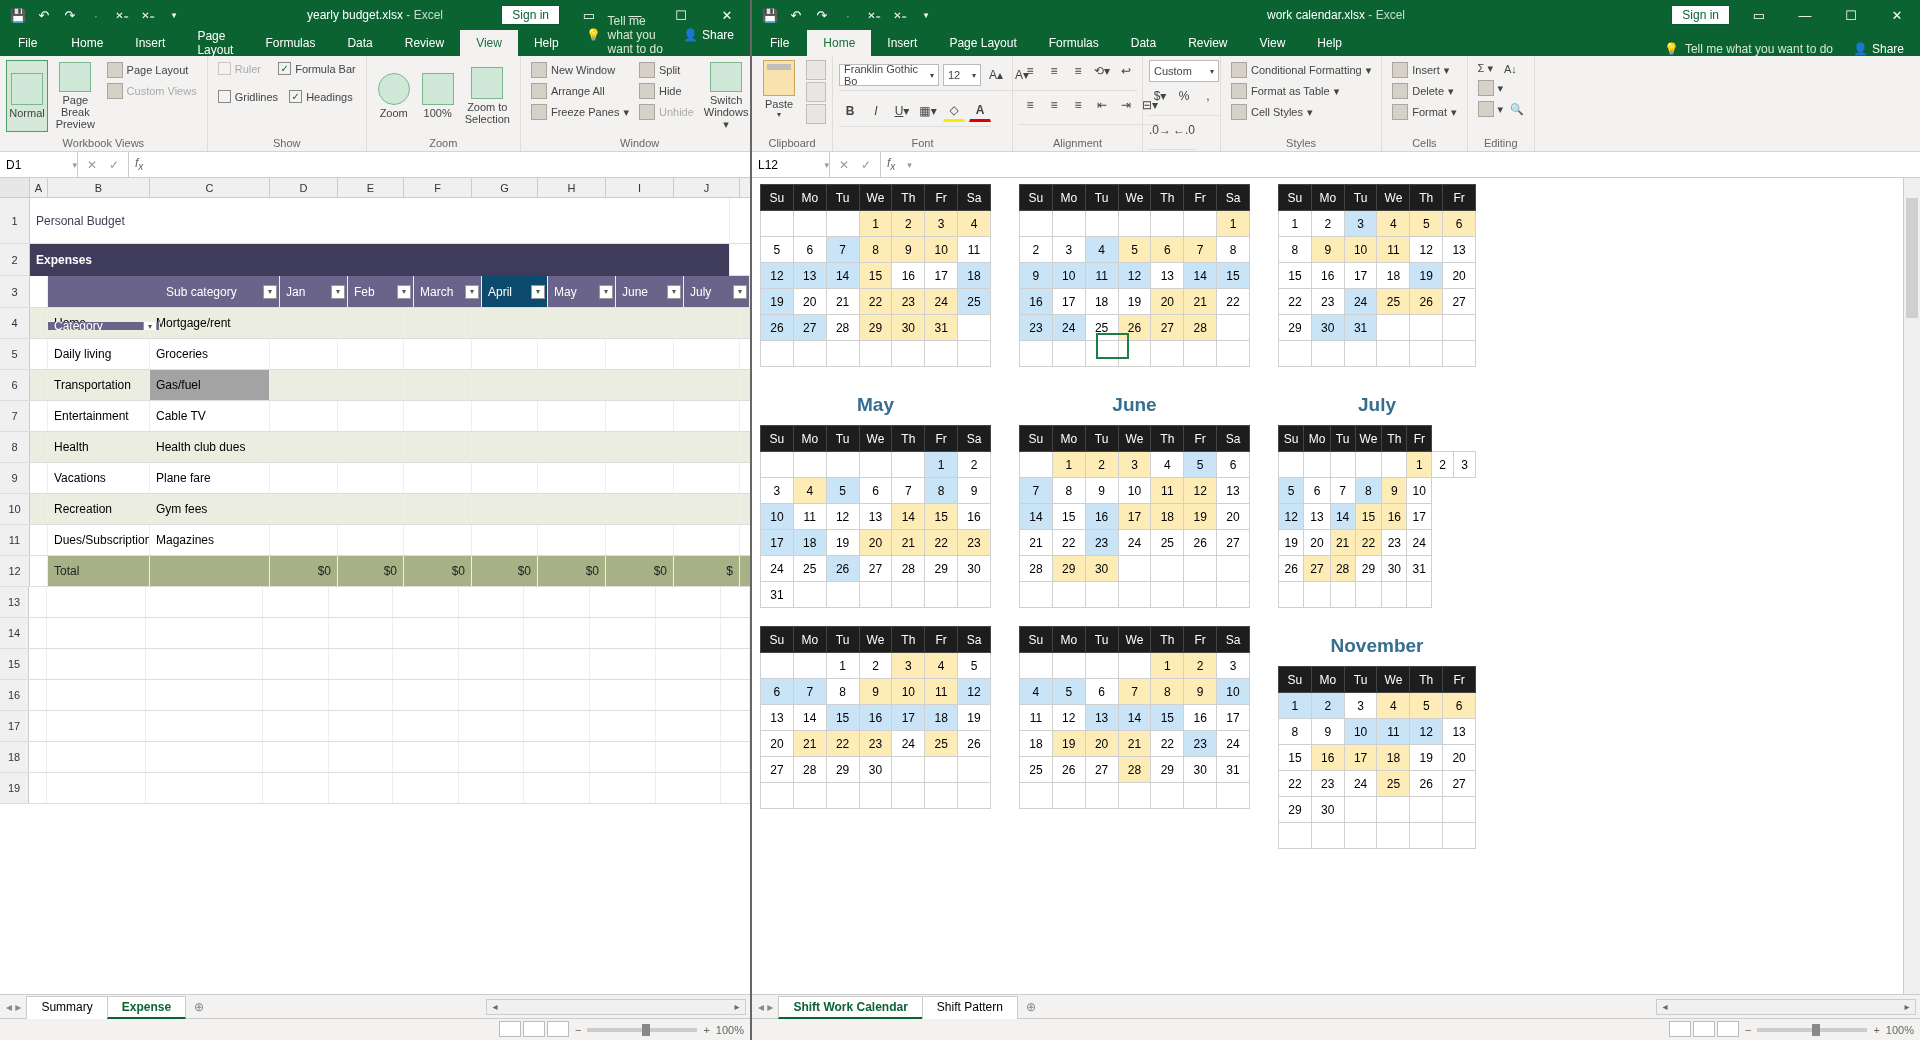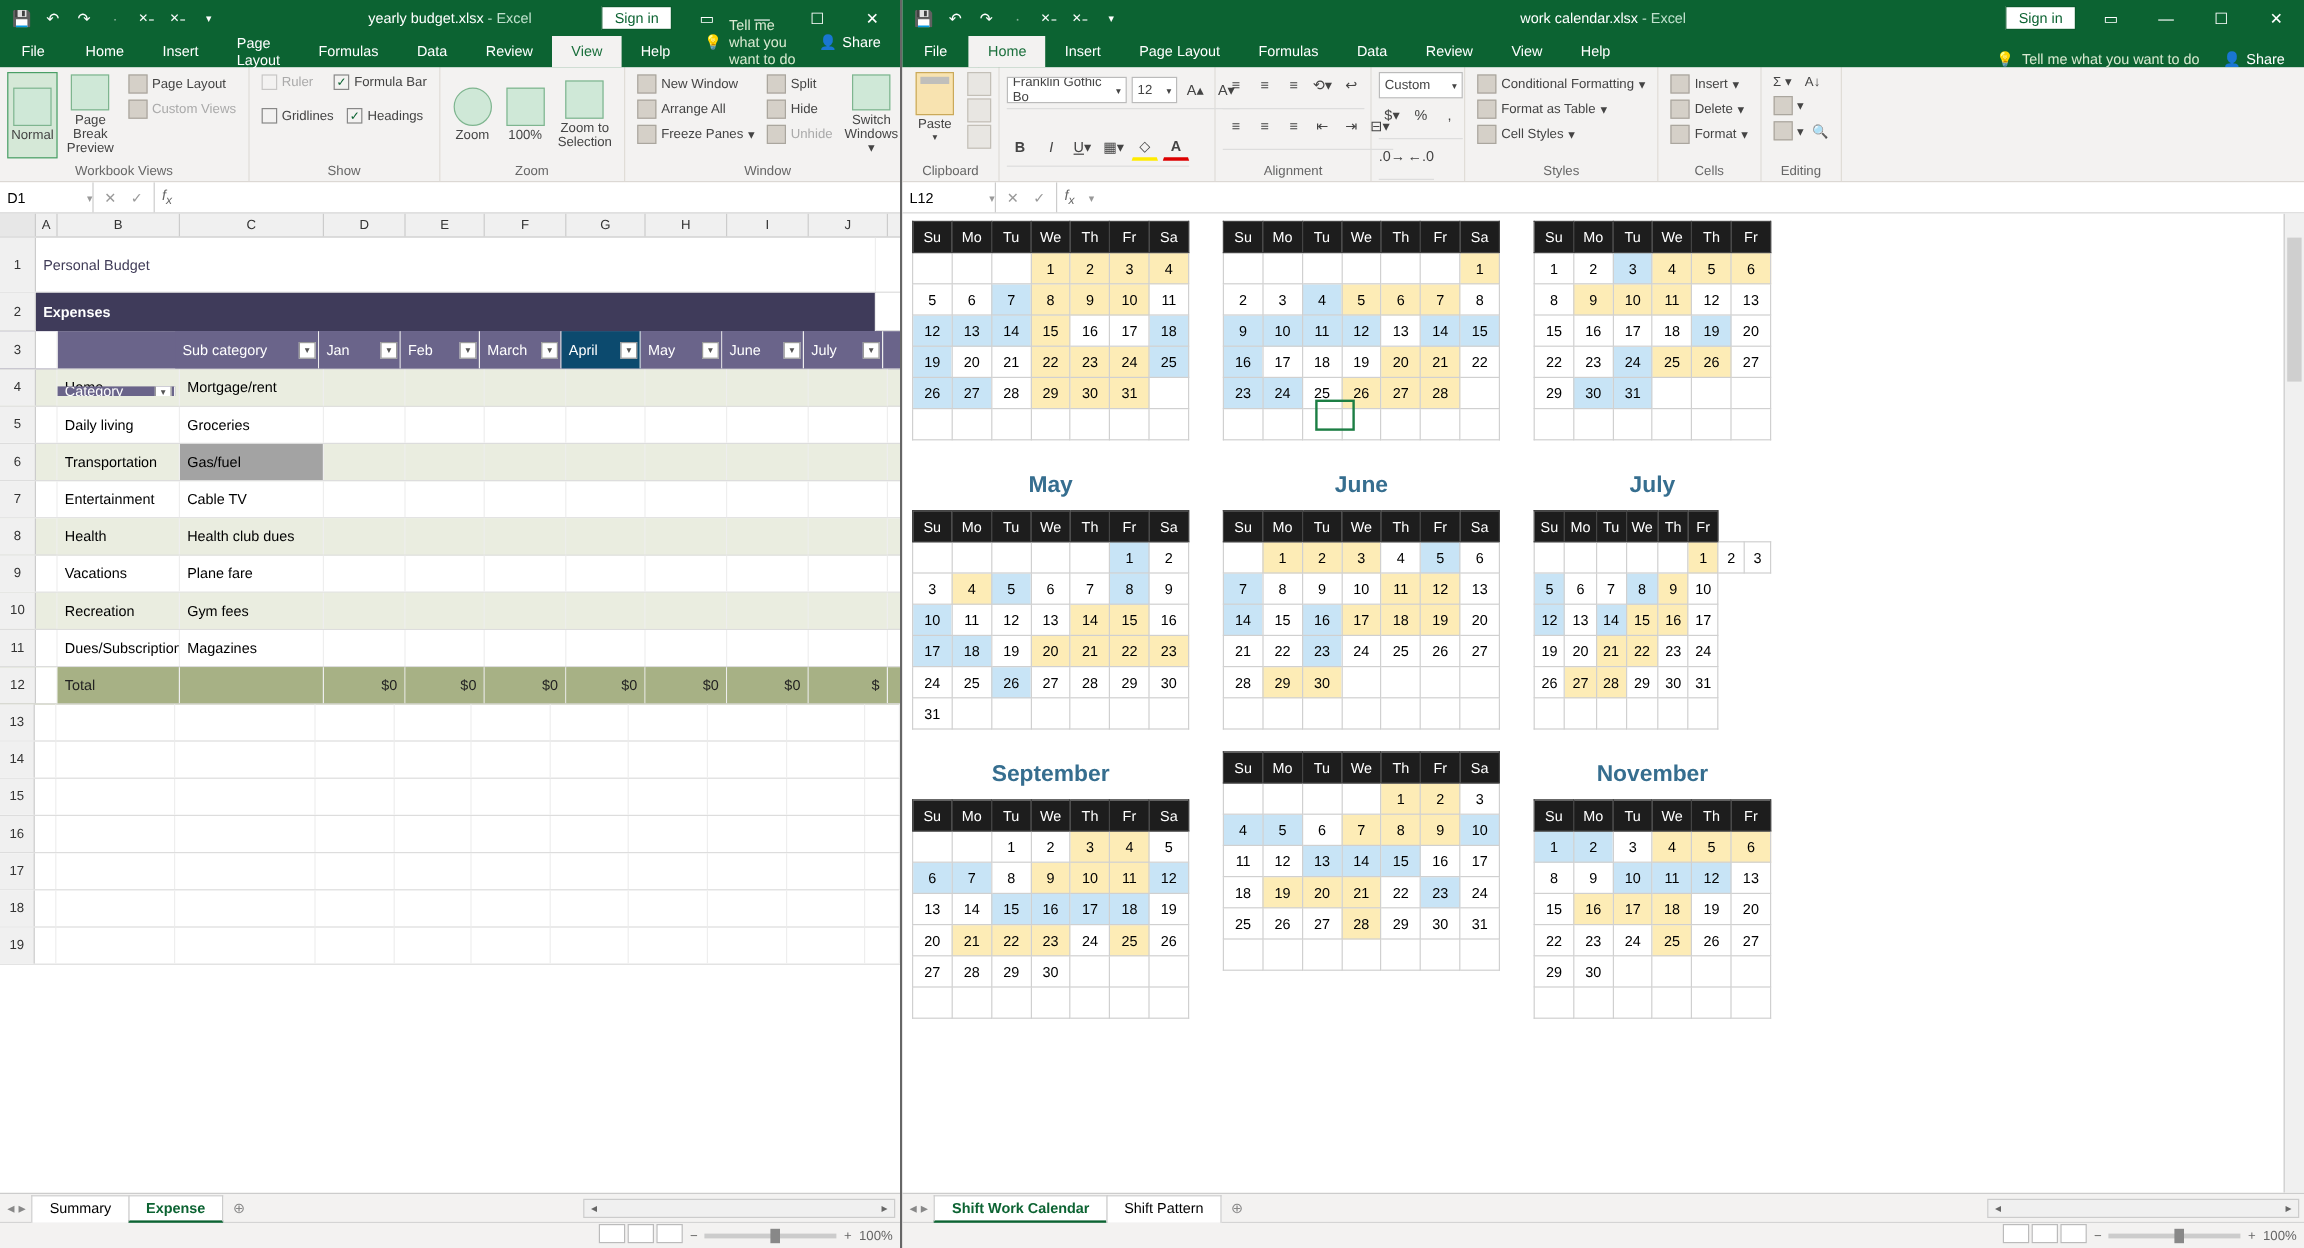--- a/index.html
+++ b/index.html
@@ -35,21 +35,21 @@
 .smallbtn{display:flex;align-items:center;gap:4px;padding:2px 4px;white-space:nowrap}
 .smallbtn .si{width:16px;height:16px;background:#d5d0c8;border:1px solid #aaa69e}
 .chk{width:13px;height:13px;border:1px solid #888;display:inline-flex;align-items:center;justify-content:center;font-size:10px;color:#0c6332}
 .normal-active{background:#d5e8d7;border:1px solid #4a9e66}
 
 .clip .paste{display:flex;flex-direction:column;align-items:center;width:42px;height:72px}
 .clip .paste .picon{width:32px;height:36px;background:#f8e3b0;border:1px solid #caa95a;margin-bottom:2px;position:relative}
 .clip .paste .picon::after{content:"";position:absolute;top:3px;left:3px;right:3px;height:6px;background:#c0bfbb}
 .clip .side{display:flex;flex-direction:column;gap:2px;padding-left:4px}
 .clip .side .sib{width:20px;height:20px;background:#e8e6e2;border:1px solid #c3bfb7}
-.font-group .row{display:flex;align-items:center;gap:4px;margin-bottom:15px}
+.font-group .row{display:flex;align-items:center;gap:4px;margin-bottom:3px}
 .fontbox{border:1px solid #bbb;background:#fff;height:22px;padding:0 4px;font-size:11px;display:flex;align-items:center}
 .fname{width:100px;overflow:hidden}
 .fsize{width:38px}
 .iconbtn{width:22px;height:22px;display:flex;align-items:center;justify-content:center;border:1px solid transparent;font-size:12px}
 
 .fbar{height:26px;border-bottom:1px solid #ccc;display:flex;align-items:center;font-size:12px;background:#fff}
 .namebox{width:78px;border-right:1px solid #ccc;height:100%;display:flex;align-items:center;padding-left:6px}
 .fbtns{display:flex;align-items:center;padding:0 4px;gap:2px;border-right:1px solid #ccc;height:100%}
 .fbtns span{width:20px;text-align:center;color:#999}
 .fx{color:#666;padding:0 6px}
@@ -275,21 +275,21 @@
           <div class="rh">1</div>
           <div class="cell budget-title" style="width: 700px;">Personal Budget</div>
         </div>
         <div class="row " style="height: 32px;">
           <div class="rh">2</div>
           <div class="cell hdr-expenses" style="width: 700px;">Expenses</div>
         </div>
         <div class="row hdr-cols" style="height: 32px;">
           <div class="rh">3</div>
           <div class="cell" style="width: 18px; background: rgb(255, 255, 255);"></div>
-          <div class="cell" style="width: 98px; background: rgb(106, 100, 138); color: rgb(255, 255, 255); margin-top: 46px;">Category<div class="dd">▾</div></div>
+          <div class="cell" style="width: 112px; background: rgb(106, 100, 138); color: rgb(255, 255, 255); margin-top: 46px;">Category<div class="dd">▾</div></div>
           <div class="cell" style="width: 120px; background: rgb(106, 100, 138); color: rgb(255, 255, 255);">Sub category<div class="dd">▾</div></div>
           <div class="cell" style="width: 68px; background: rgb(106, 100, 138); color: rgb(255, 255, 255);">Jan<div class="dd">▾</div></div>
           <div class="cell" style="width: 66px; background: rgb(106, 100, 138); color: rgb(255, 255, 255);">Feb<div class="dd">▾</div></div>
           <div class="cell" style="width: 68px; background: rgb(106, 100, 138); color: rgb(255, 255, 255);">March<div class="dd">▾</div></div>
           <div class="cell" style="width: 66px; background: #0c4a6e; color: rgb(255, 255, 255);">April<div class="dd">▾</div></div>
           <div class="cell" style="width: 68px; background: rgb(106, 100, 138); color: rgb(255, 255, 255);">May<div class="dd">▾</div></div>
           <div class="cell" style="width: 68px; background: rgb(106, 100, 138); color: rgb(255, 255, 255);">June<div class="dd">▾</div></div>
           <div class="cell" style="width: 66px; background: rgb(106, 100, 138); color: rgb(255, 255, 255);">July<div class="dd">▾</div></div>
         </div>
         <div class="row brow-even" style="height: 31px;">
@@ -1122,21 +1122,20 @@
                   <td class="e"></td>
                   <td class="e"></td>
                   <td class="e"></td>
                 </tr>
               </tbody>
             </table>
           </div>
         </div>
         <div class="calrow">
           <div class="cal" style="width:231px">
-            <div class="ctitle">September</div>
             <table>
               <tbody>
                 <tr>
                   <th>Su</th>
                   <th>Mo</th>
                   <th>Tu</th>
                   <th>We</th>
                   <th>Th</th>
                   <th>Fr</th>
                   <th>Sa</th>

